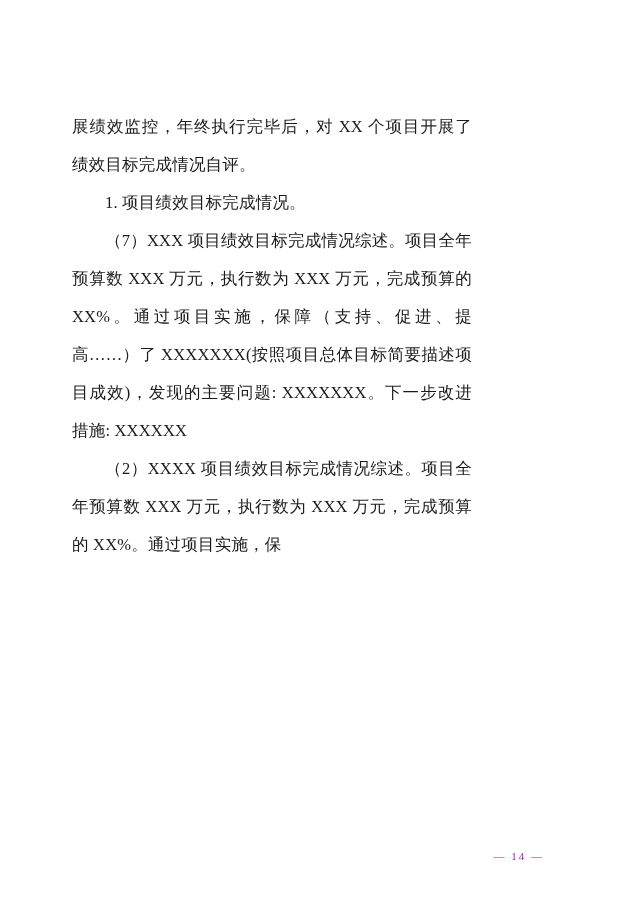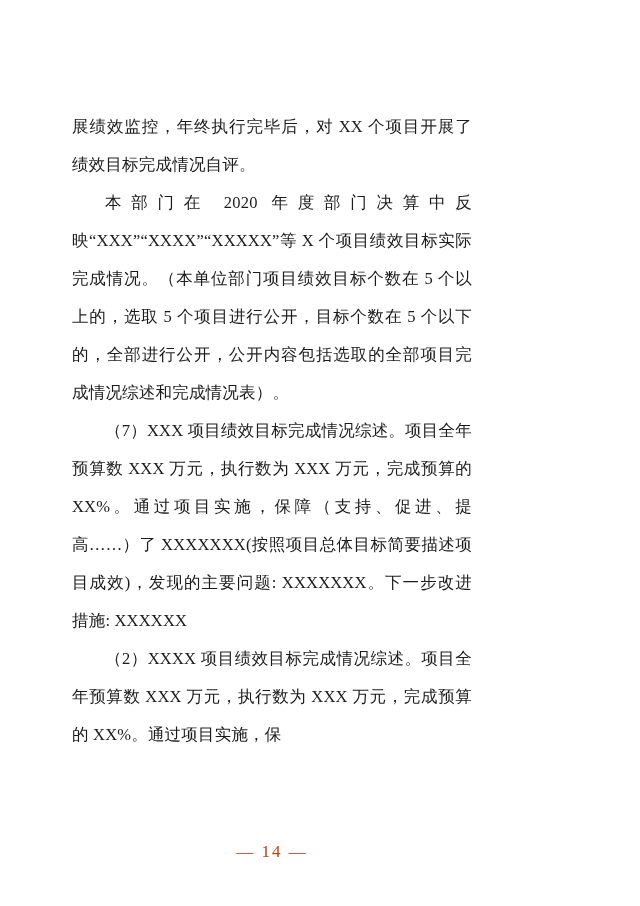--- a/index.html
+++ b/index.html
@@ -33,37 +33,37 @@
     text-indent: 0;
   }
   .para.indent {
     text-indent: 2em;
   }
   .footer {
     position: absolute;
     left: 0;
     right: 0;
     bottom: 44px;
-    text-align: center;
-    font-size: 17px;
+    text-align: right;
+    font-size: 11px;
     letter-spacing: 2px;
-    color: #c2410c;
+    color: #a21caf;
   }
   .page-num-wrap {
     display: inline-block;
   }
 </style>
 </head>
 <body>
 
 <div class="page">
 
   <div class="doc-body">
     <p class="para">展绩效监控，年终执行完毕后，对 XX 个项目开展了绩效目标完成情况自评。</p>
-    <p class="para indent">本部门在 2020 年度部门决算中反映“XXX”“XXXX”“XXXXX”等 X 个项目绩效目标实际完成情况。（本单位部门项目绩效目标个数在 5 个以上的，选取 5 个项目进行公开，目标个数在 5 个以下的，全部进行公开，公开内容包括选取的全部项目完成情况综述和完成情况表）。</p>
+    <p class="para indent">1. 项目绩效目标完成情况。</p>
     <p class="para indent">（7）XXX 项目绩效目标完成情况综述。项目全年预算数 XXX 万元，执行数为 XXX 万元，完成预算的 XX%。通过项目实施，保障（支持、促进、提高……）了 XXXXXXX(按照项目总体目标简要描述项目成效)，发现的主要问题: XXXXXXX。下一步改进措施: XXXXXX</p>
     <p class="para indent">（2）XXXX 项目绩效目标完成情况综述。项目全年预算数 XXX 万元，执行数为 XXX 万元，完成预算的 XX%。通过项目实施，保</p>
   </div>
 
   <div class="footer">
     <span class="page-num-wrap">— 14 —</span>
   </div>
 
 </div>
 

